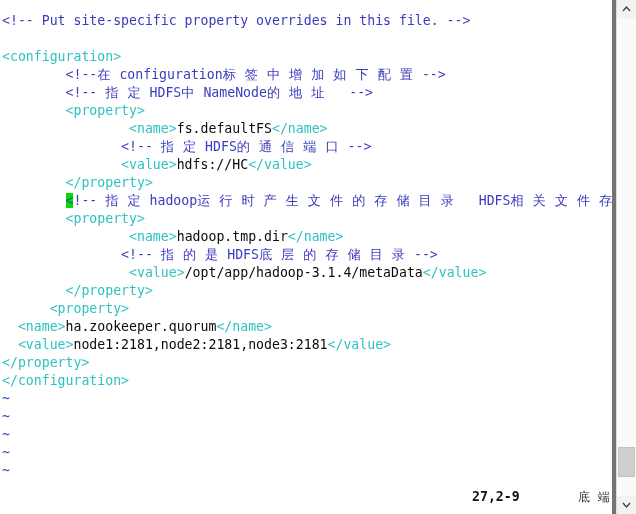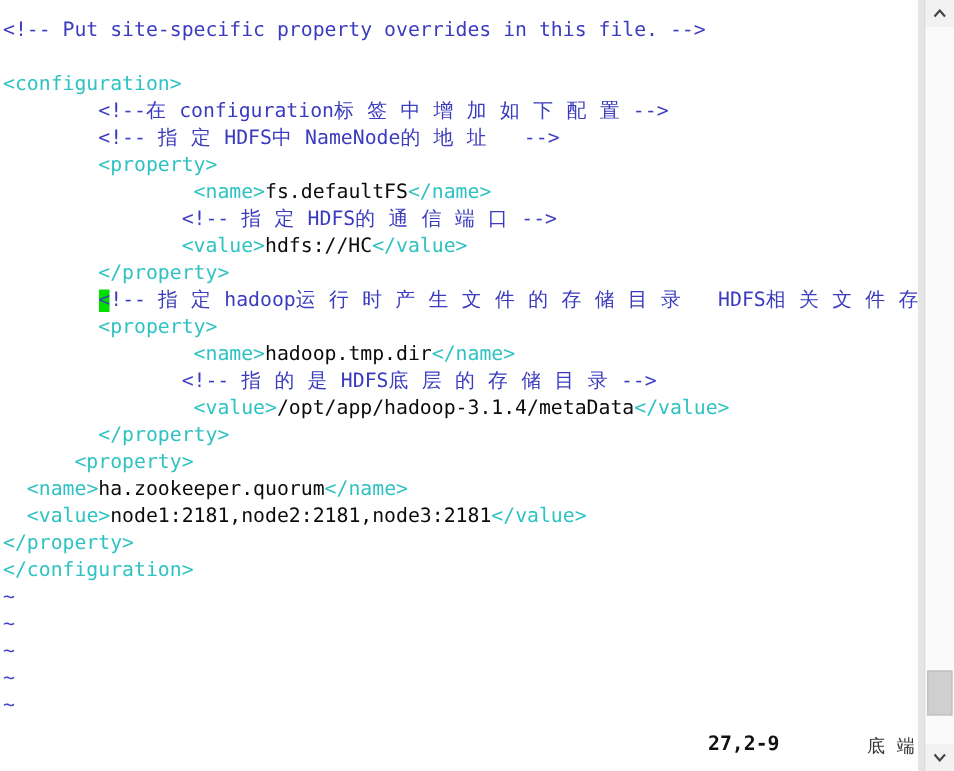--- a/index.html
+++ b/index.html
@@ -10,21 +10,21 @@
   body {
     width: 636px;
     height: 514px;
     overflow: hidden;
     font-family: "DejaVu Sans Mono", "Liberation Mono", monospace;
   }
   #app {
     position: relative;
     width: 636px;
     height: 514px;
-    background: #e5e5e5;
+    background: #737373;
     box-sizing: border-box;
   }
   
   .left-border {
     position: absolute;
     left: 0; top: 0;
     width: 2px; height: 514px;
     background: #8a6a6a;
     opacity: .55;
   }

